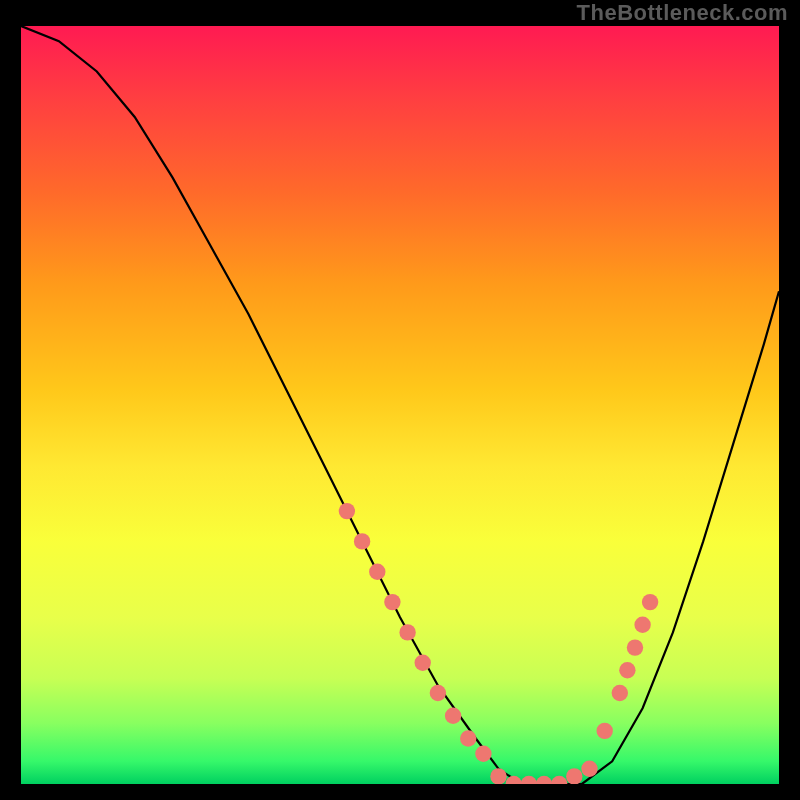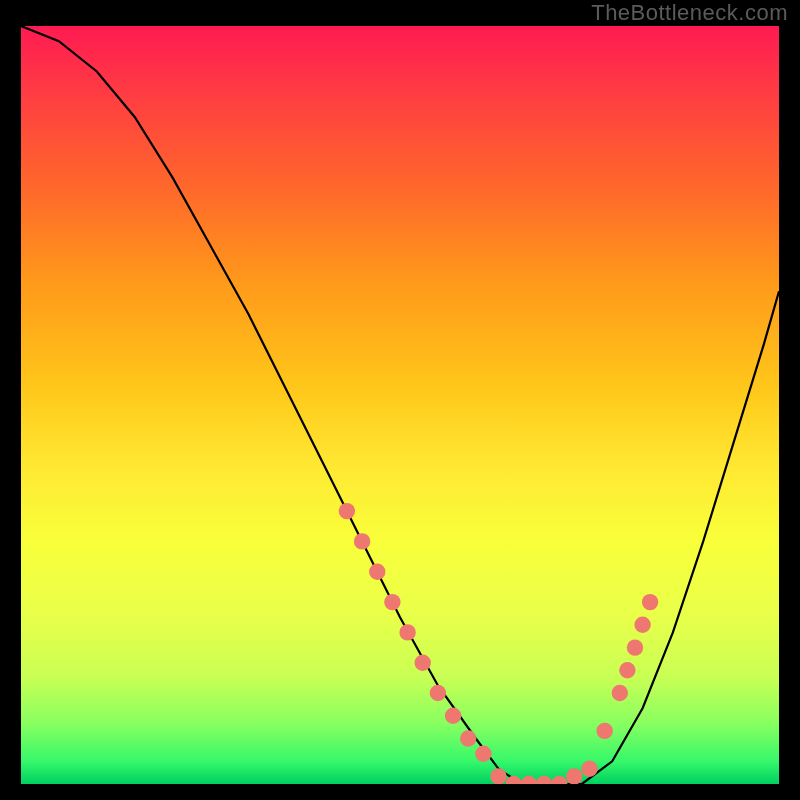--- a/index.html
+++ b/index.html
@@ -16,21 +16,21 @@
     width: 800px;
     height: 800px;
     background: #000;
   }
   .watermark {
     position: absolute;
     top: 0;
     right: 12px;
     color: #5b5b5b;
     font-size: 22px;
-    font-weight: 400;
+    font-weight: 700;
     letter-spacing: 0.5px;
     z-index: 5;
   }
   .plot {
     position: absolute;
     left: 21px;
     top: 26px;
     width: 758px;
     height: 758px;
     background: linear-gradient(to bottom,

